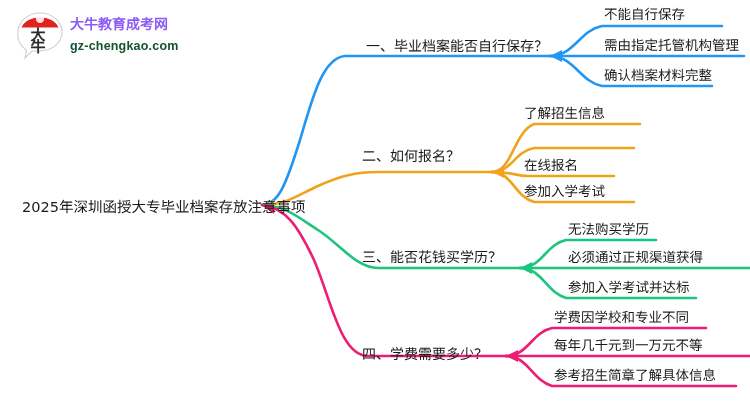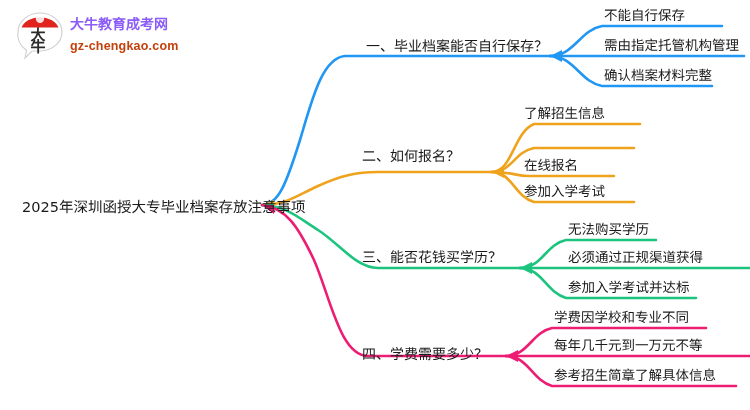--- a/index.html
+++ b/index.html
@@ -45,21 +45,21 @@
     font-weight: bold;
     color: #8b5cf6;
     letter-spacing: 0px;
     line-height: 24px;
     white-space: nowrap;
   }
   .logo-url {
     font-family: "Liberation Sans", sans-serif;
     font-size: 12.5px;
     font-weight: bold;
-    color: #c2410c;
+    color: #14532d;
     letter-spacing: 0.2px;
     line-height: 16px;
     margin-top: 2px;
     white-space: nowrap;
   }
 
   
   #map {
     position: absolute;
     left: 0;
@@ -158,21 +158,21 @@
   <div class="node root-node" style="left:10px; top:198px;">2025年深圳函授大专毕业档案存放注意事项</div>
 
   <div class="node branch-node" style="left:366px; top:37px;">一、毕业档案能否自行保存？</div>
 
   <div class="node branch-node" style="left:362px; top:147px;">二、如何报名？</div>
 
   <div class="node branch-node" style="left:362px; top:248px;">三、能否花钱买学历？</div>
 
   <div class="node branch-node" style="left:362px; top:345px;">四、学费需要多少？</div>
 
-  <div class="node leaf-node" style="left:604px; top:7px;">不能自行保存</div>
+  <div class="node leaf-node" style="left:604px; top:7px;font-family:Liberation Mono, monospace;">不能自行保存</div>
   <div class="node leaf-node" style="left:604px; top:37px;">需由指定托管机构管理</div>
   <div class="node leaf-node" style="left:604px; top:67px;">确认档案材料完整</div>
 
   <div class="node leaf-node" style="left:524px; top:105px;">了解招生信息</div>
   <div class="node leaf-node" style="left:524px; top:157px;">在线报名</div>
   <div class="node leaf-node" style="left:524px; top:183px;">参加入学考试</div>
 
   <div class="node leaf-node" style="left:568px; top:221px;">无法购买学历</div>
   <div class="node leaf-node" style="left:568px; top:249px;">必须通过正规渠道获得</div>
   <div class="node leaf-node" style="left:554px; top:309px;">学费因学校和专业不同</div>

